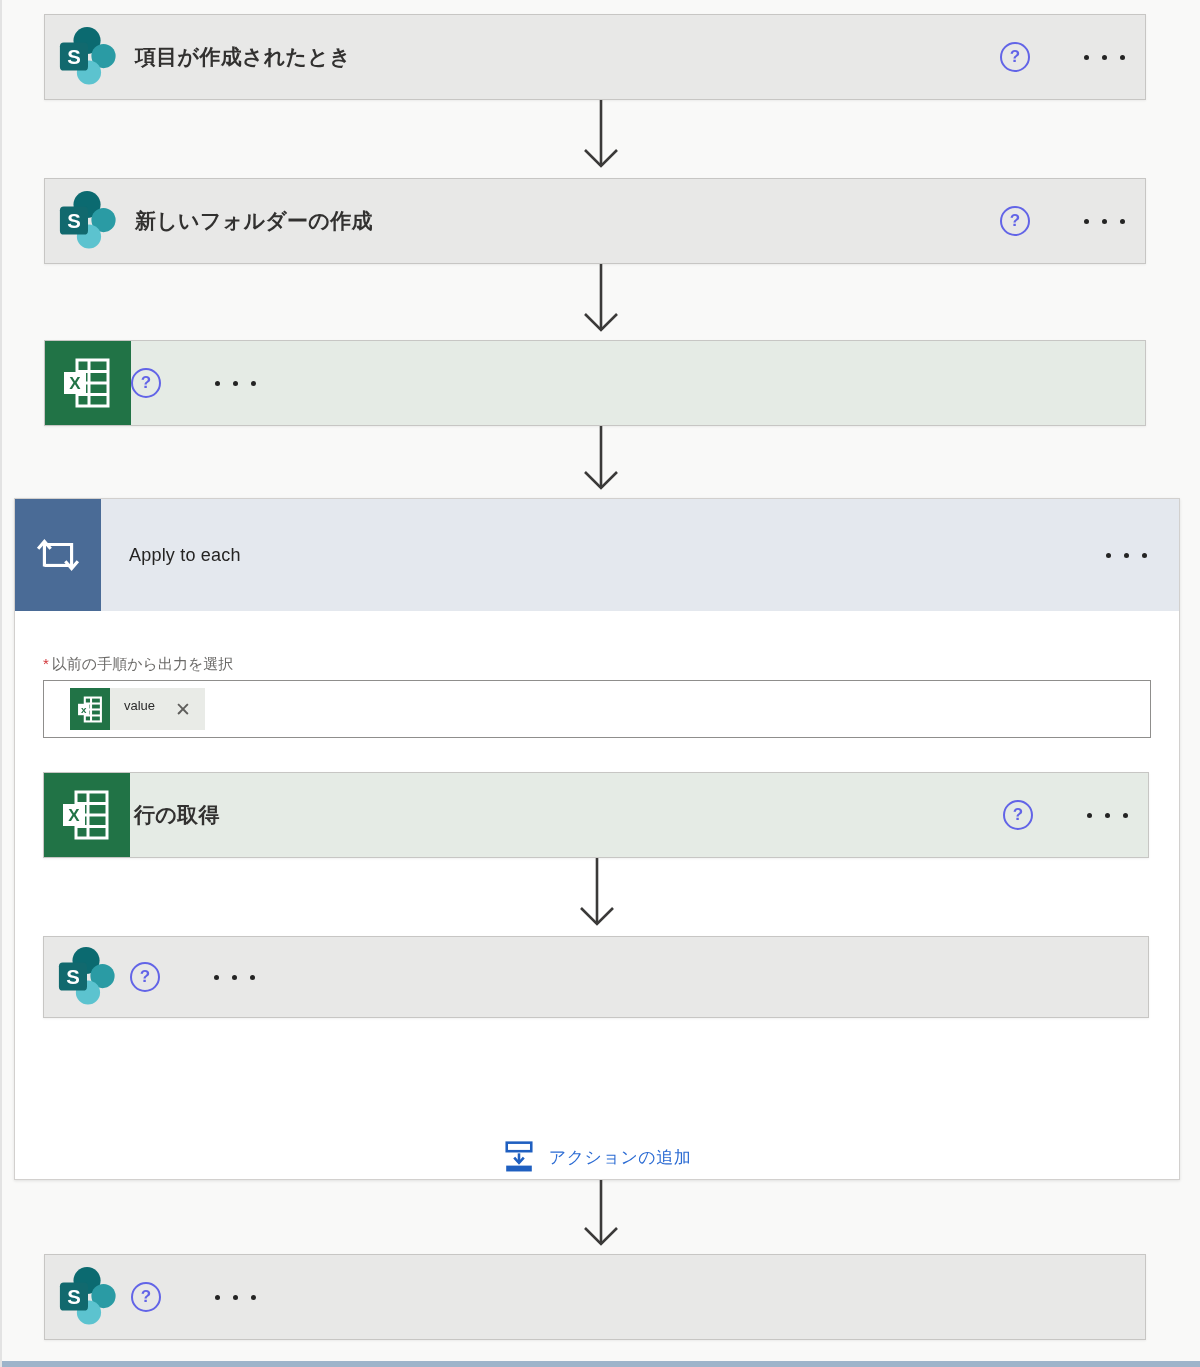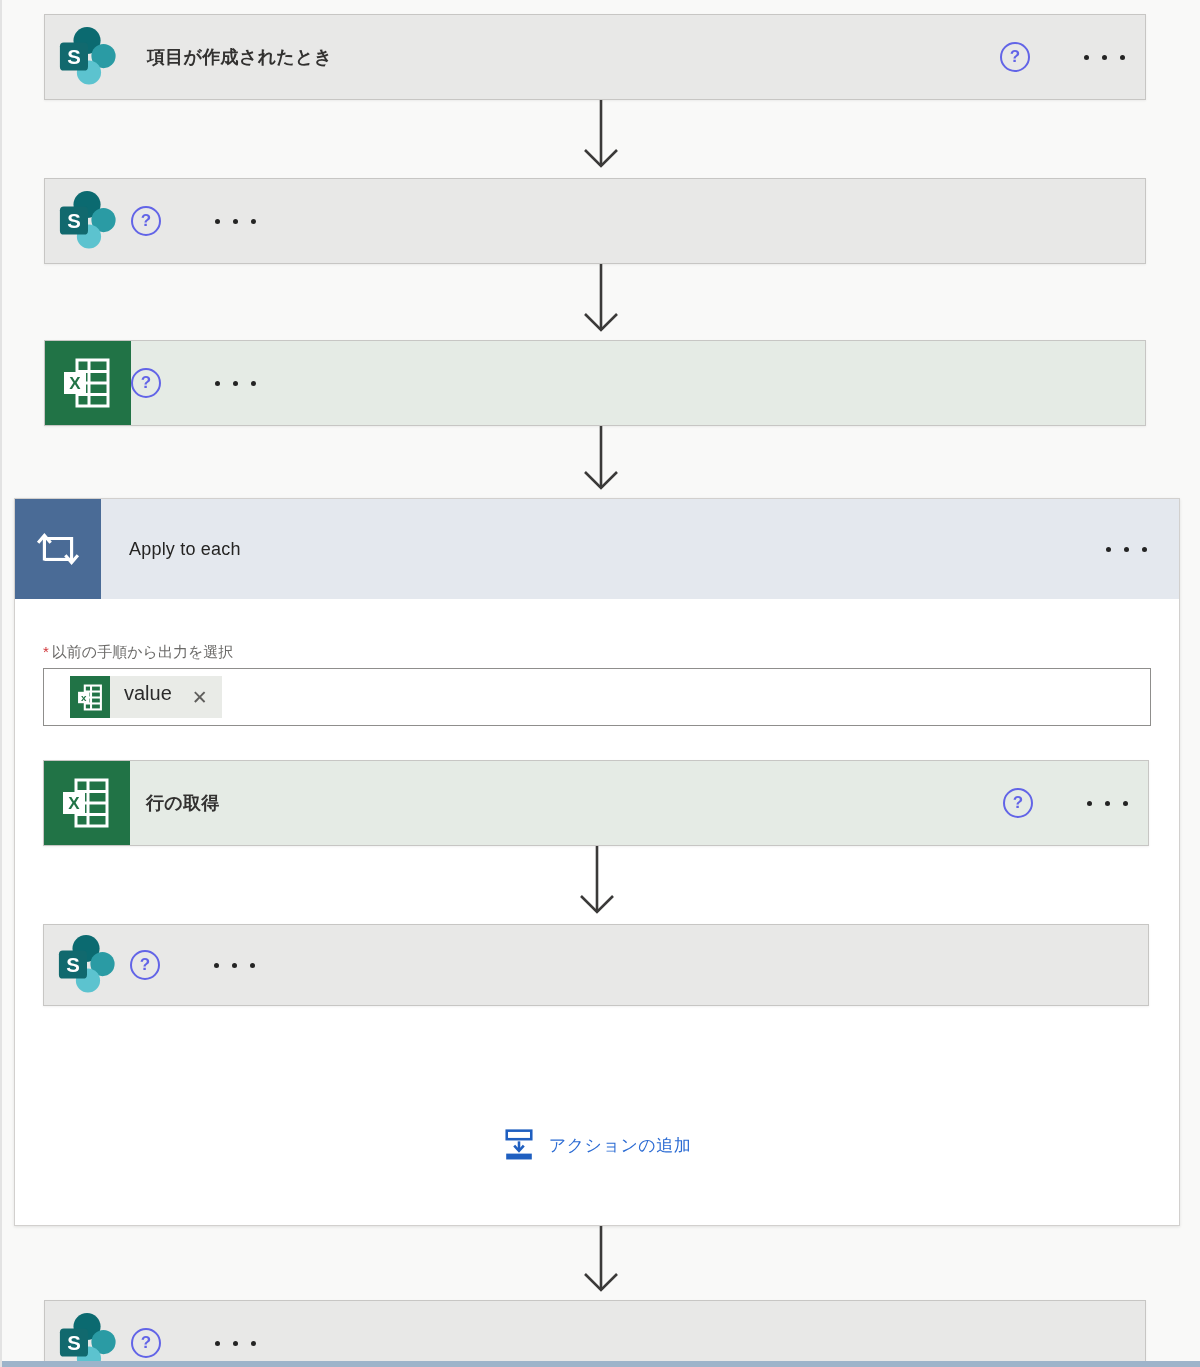--- a/index.html
+++ b/index.html
@@ -25,22 +25,22 @@
   .icon-block {
     width:86px; height:100%; flex:0 0 86px;
     background:#217346;
     display:flex; align-items:center; justify-content:center;
   }
   .sp-icon-wrap {
     width:86px; flex:0 0 86px;
     display:flex; align-items:center; justify-content:center;
   }
   .card-title {
-    margin-left:16px; flex:1;
-    font-size:18px; font-weight:600; color:#323130;
+    margin-left:4px; flex:1;
+    font-size:21px; font-weight:600; color:#323130;
     letter-spacing:.3px;
   }
   .help-btn {
     width:30px; height:30px; border-radius:50%;
     border:2px solid #6264e7; color:#6264e7;
     background:transparent; font-size:17px; font-weight:700;
     display:flex; align-items:center; justify-content:center;
     margin-right:52px; padding:0; cursor:pointer;
   }
   .menu-btn {
@@ -54,21 +54,21 @@
   .arrow-row { display:flex; justify-content:center; align-items:flex-start; }
   .h78 { height:78px; } .h76 { height:76px; } .h72 { height:72px; } .h74 { height:74px; }
 
   
   .scope {
     width:1166px; margin-left:12px;
     background:#ffffff; border:1px solid #d2d0ce;
     box-shadow:0 1px 3px rgba(0,0,0,.10);
   }
   .scope-header {
-    height:100px; background:#e4e8ee;
+    height:112px; background:#e4e8ee;
     display:flex; align-items:center; cursor:pointer;
   }
   .loop-block {
     width:86px; height:100%; flex:0 0 86px;
     background:#4a6b96;
     display:flex; align-items:center; justify-content:center;
   }
   .scope-title {
     margin-left:28px; flex:1;
     font-size:18px; color:#252423; letter-spacing:.2px;
@@ -83,31 +83,31 @@
     cursor:text;
   }
   .token-chip {
     display:inline-flex; align-items:center; height:42px;
     background:#e9ebe7; padding-right:4px; cursor:default;
   }
   .chip-icon {
     width:40px; height:42px; background:#217346;
     display:flex; align-items:center; justify-content:center;
   }
-  .chip-label { margin:0 10px 8px 14px; font-size:20px; color:#2b2b2b; }
+  .chip-label { margin:0 10px 8px 14px; font-size:13px; color:#2b2b2b; }
   .chip-close {
     border:none; background:transparent; color:#5f5e5c;
     font-size:19px; padding:2px 10px; cursor:pointer;
   }
   .inner-card { width:1106px; margin-left:0; }
   .inner-gap { margin-top:34px; }
 
   .add-action-row {
     display:flex; justify-content:center; align-items:center;
-    margin-top:118px; padding-bottom:58px;
+    margin-top:118px; 
   }
   .add-action-btn {
     display:flex; align-items:center; gap:14px;
     border:none; background:transparent; cursor:pointer; padding:4px 8px;
   }
   .add-action-label { font-size:17px; color:#2b6bd3; letter-spacing:.5px; }
 
   .bottom-bar {
     position:absolute; left:0; bottom:0; width:1200px; height:6px;
     background:#9db4ca;
@@ -149,20 +149,21 @@
   <div class="card">
     <span class="sp-icon-wrap">
       <svg width="62" height="62" viewBox="0 0 64 64">
         <circle cx="31" cy="15" r="14" fill="#0b6a70"></circle>
         <circle cx="48" cy="31" r="12.5" fill="#2a9ba4"></circle>
         <circle cx="33" cy="48" r="12.5" fill="#5cc3cf"></circle>
         <rect x="3" y="17" width="29" height="29" rx="4" fill="#11696e"></rect>
         <text x="17.5" y="39" font-size="21" font-weight="bold" fill="#ffffff" text-anchor="middle" font-family="Liberation Sans, sans-serif">S</text>
       </svg>
     </span>
+    <span class="card-title">新しいフォルダーの作成</span>
     <button class="help-btn">
         <span>?</span>
       </button>
     <button class="menu-btn">
         <i></i>
         <i></i>
         <i></i>
       </button>
   </div>
 

